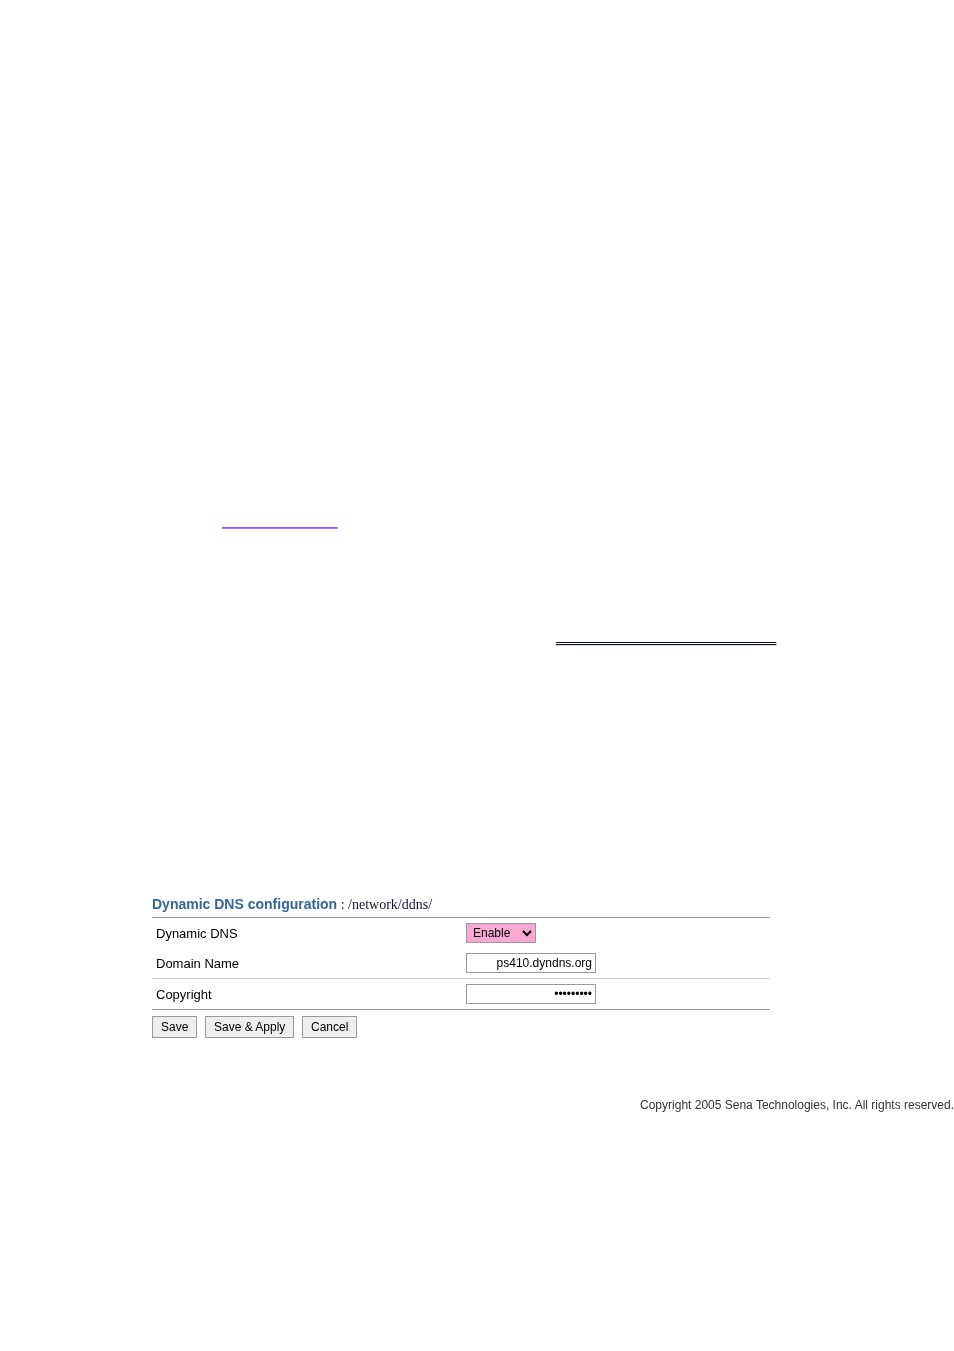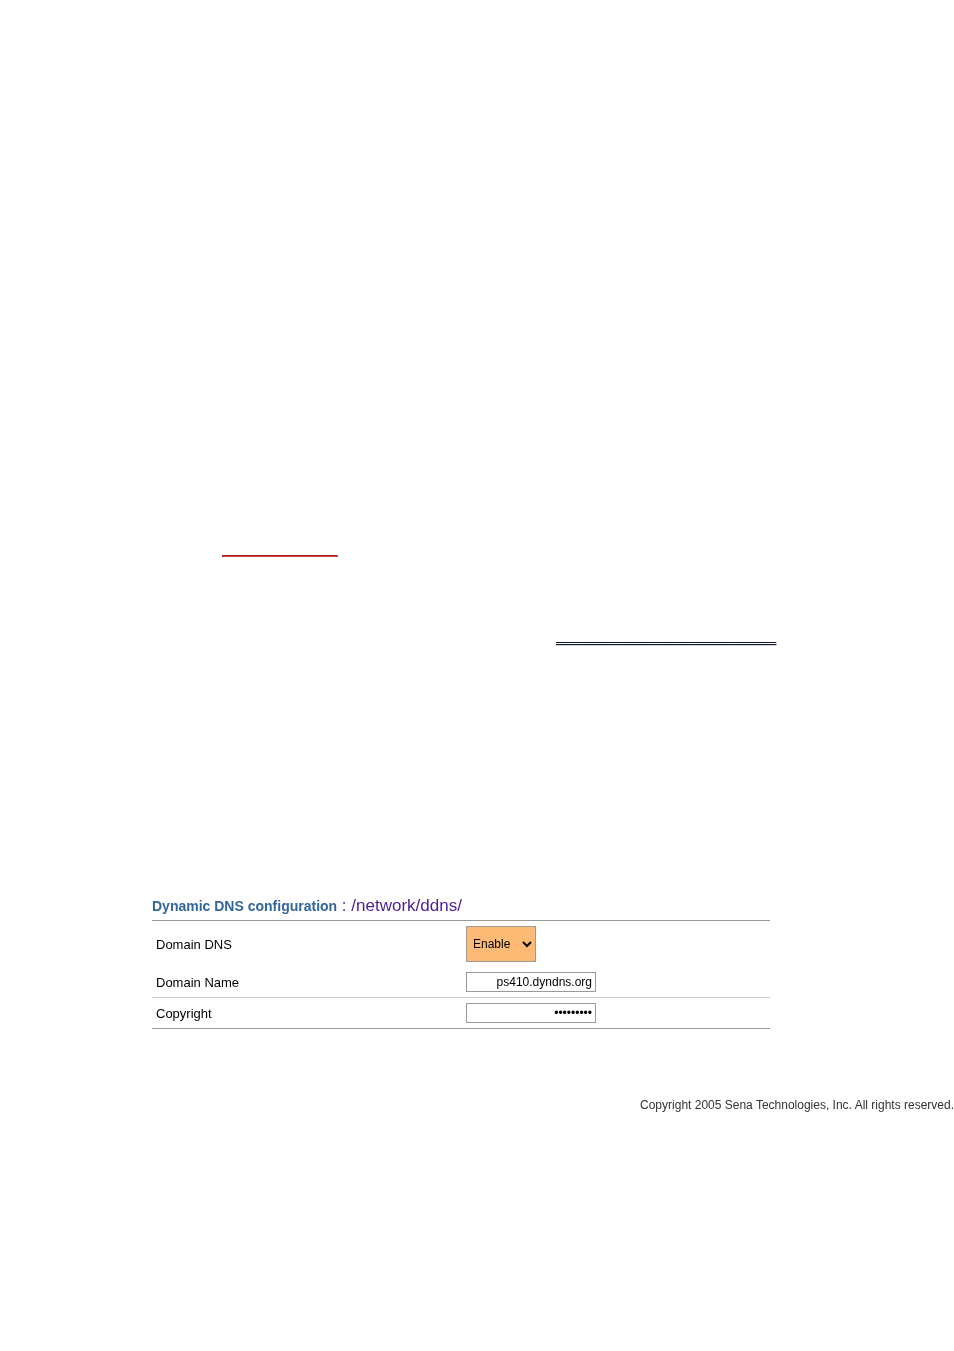--- a/index.html
+++ b/index.html
@@ -23,25 +23,24 @@
       min-height: 1351px;
       background: #ffffff;
       position: relative;
     }
 
     
     .link-text-1 {
       position: absolute;
       top: 514px;
       left: 222px;
-      color: #b91c1c;
+      color: #8b5cf6;
       text-decoration: underline;
       font-size: 13px;
       cursor: pointer;
-      margin-top: 28px;
     }
 
     .link-text-2 {
       position: absolute;
       top: 625px;
       left: 556px;
       color: #0f172a;
       text-decoration: underline;
       font-size: 18px;
       cursor: pointer;
@@ -62,23 +61,24 @@
     }
 
     .config-title {
       font-size: 14px;
       font-weight: bold;
       color: #336699;
       text-align: center;
     }
 
     .config-path {
-      font-size: 17px;
-      color: #4c1d95;
+      font-size: 14px;
+      color: #0f172a;
       font-weight: normal;
+      font-family: Liberation Serif, serif;
     }
 
     .config-table {
       width: 100%;
       border-collapse: collapse;
       margin-top: 0;
     }
 
     .config-table tr td {
       padding: 5px 4px;
@@ -104,24 +104,24 @@
       width: 130px;
       height: 20px;
       border: 1px solid #999999;
       font-size: 12px;
       padding: 1px 3px;
       background: #ffffff;
       text-align: right;
     }
 
     select {
-      height: 36px;
+      height: 20px;
       font-size: 12px;
       border: 1px solid #999999;
-      background: #fdba74;
+      background: #f9a8d4;
       padding: 1px 2px;
       min-width: 70px;
     }
 
     .divider-line {
       border: none;
       border-top: 1px solid #999999;
       margin: 0;
     }
 
@@ -160,21 +160,21 @@
 
   <div class="config-section">
 
     <div class="config-header">
       <span class="config-title">Dynamic DNS configuration</span><span class="config-path"> : /network/ddns/</span>
     </div>
 
     <table class="config-table">
       <tbody>
           <tr>
-        <td>Domain DNS</td>
+        <td>Dynamic DNS</td>
         <td>
           <select>
             <option>Enable</option>
             <option>Disable</option>
           </select>
         </td>
       </tr>
       <tr>
         <td>Domain Name</td>
         <td>
@@ -185,18 +185,23 @@
         <td>Copyright</td>
         <td>
           <input type="password" value="password1" style="">
         </td>
       </tr>
     </tbody>
       </table>
 
     <hr class="divider-line">
 
+    <div class="button-row">
+      <button>Save</button>
+      <button>Save &amp; Apply</button>
+      <button>Cancel</button>
+    </div>
 
   </div>
 
   <div class="copyright">Copyright 2005 Sena Technologies, Inc. All rights reserved.</div>
 
 </div>
 
 </body></html>

